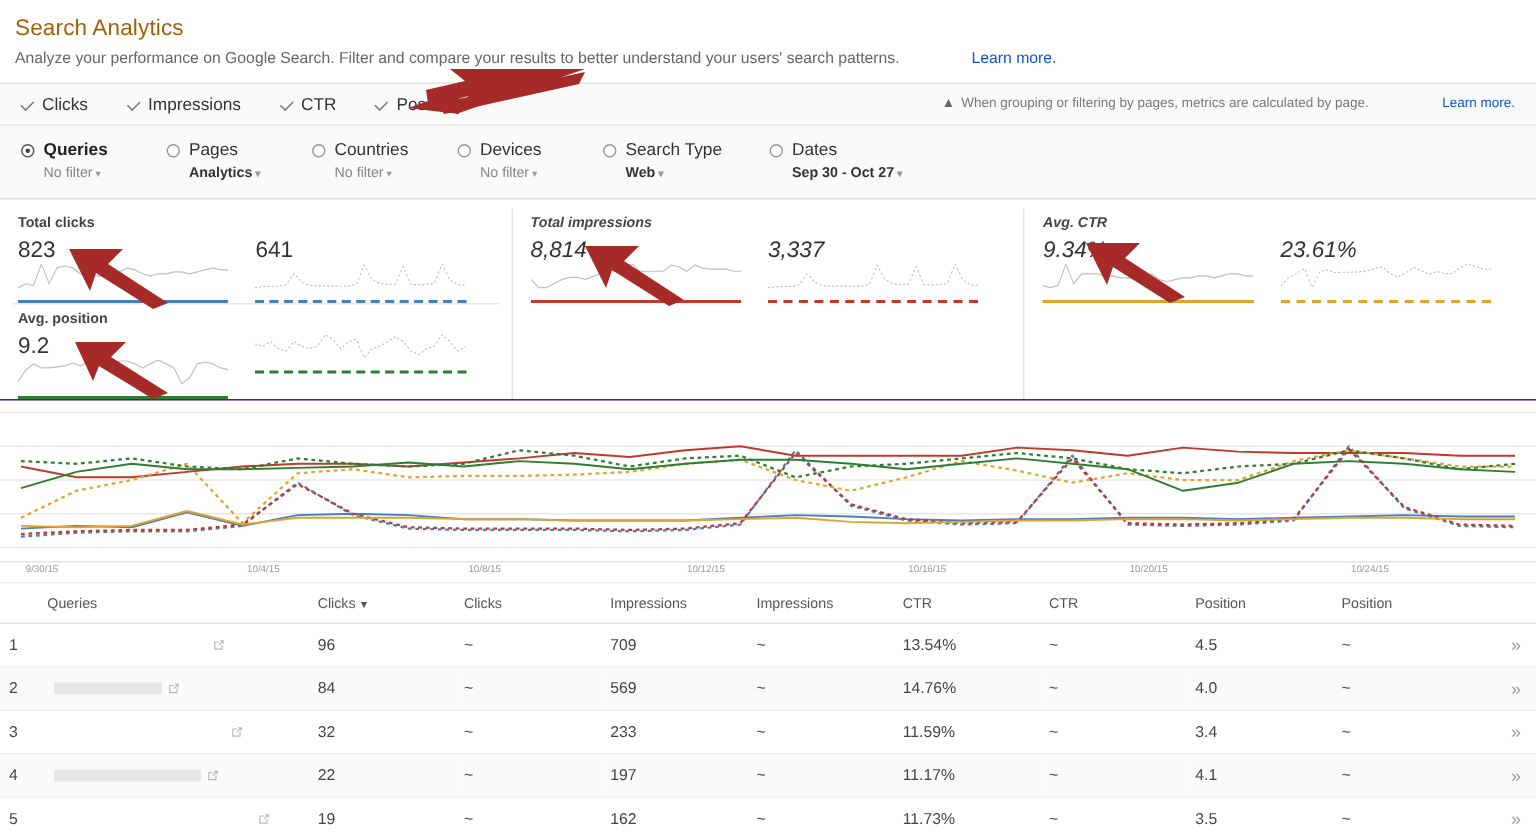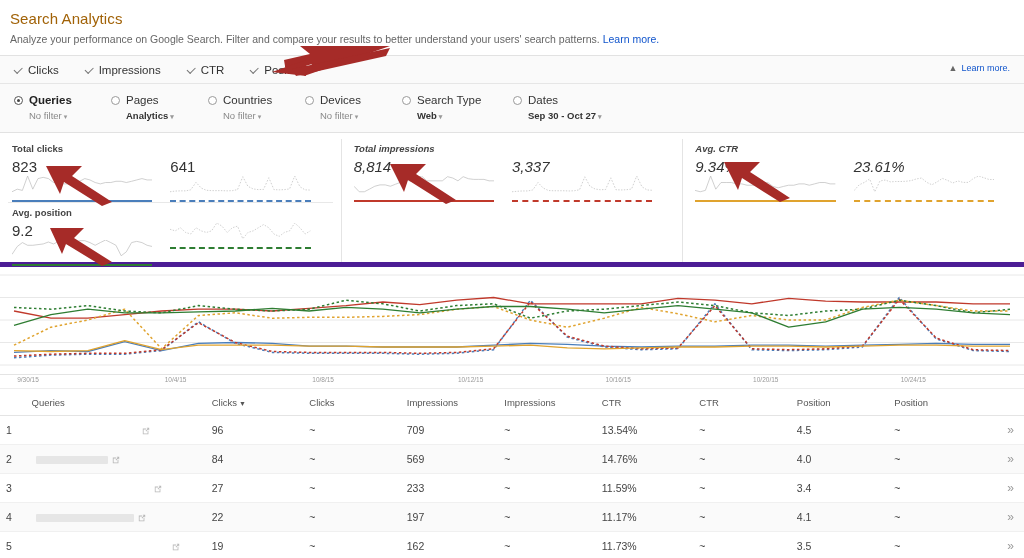--- a/index.html
+++ b/index.html
@@ -17,21 +17,21 @@
 
   
   .page-header { padding:10px 10px 0 10px; }
   .page-title {
     font-size:15px; color:#a16207; font-weight:400;
     letter-spacing:.1px; margin:0 0 6px 0;
   }
   .page-subtitle {
     font-size:10.5px; color:#666; margin:0 0 9px 0; line-height:13px;
   }
-  .link { color:#15c; text-decoration:none; }
+  .link { color:#15c; text-decoration:none;margin-left:45px; }
 
   
   .filter-panel {
     border-top:1px solid #e2e2e2;
     border-bottom:1px solid #e2e2e2;
     background:#fafafa;
   }
   .metric-row {
     display:flex; align-items:center;
     height:28px; padding:0 14px;
@@ -80,21 +80,21 @@
   .dim-text { line-height:1.25; }
   .dim-label { font-size:11.5px; color:#333; display:block; }
   .dim.active .dim-label { font-weight:bold; color:#222; }
   .dim-filter { font-size:9.5px; color:#888; display:block; margin-top:3px; }
   .dim-filter.bold { font-weight:bold; color:#333; }
   .caret { font-size:7px; color:#999; }
 
   
   .cards {
     display:flex; padding:6px 0 0 0;
-    border-bottom:5px solid #4c1d95;
+    border-bottom:1px solid #4c1d95;
     height:134px;
   }
   .card-col { flex:1 1 0; padding:0 8px; position:relative; }
   .card-col + .card-col { border-left:1px solid #e4e4e4;font-style:italic; }
   .card-col.two-stack { display:flex; flex-direction:column; }
   .card {
     padding:4px 4px 0 4px; position:relative; flex:1 1 0;
   }
   .card + .card { border-top:1px solid #e8e8e8; }
   .card-title { font-size:9.5px; font-weight:bold; color:#444; margin-bottom:4px; }
@@ -180,20 +180,21 @@
           <span class="cb-tick"></span>
           <span>CTR</span>
         </div>
         <div class="metric-cb">
           <span class="cb-tick"></span>
           <span>Position</span>
         </div>
       </div>
     <div class="panel-note">
       <span class="warn-icon">▲</span>
+      <span>When grouping or filtering by pages, metrics are calculated by page.</span>
       <a class="link" href="#">Learn more.</a>
     </div>
   </div>
   <div class="dim-row" id="dim-row">
       <div class="dim active">
         <div class="radio checked"></div>
         <div class="dim-text">
           <span class="dim-label">Queries</span>
           <span class="dim-filter"><span>No filter</span><span class="caret"> ▾</span></span>
         </div>
@@ -415,21 +416,21 @@
         <td class="col-num">4.0</td>
         <td class="col-num tilde">~</td>
         <td class="col-more"><span class="chev">»</span></td>
       </tr>
       <tr>
         <td class="col-idx">3</td>
         <td class="col-query"><span style="display:inline-block;width:122px"></span><svg class="ext-icon" width="8" height="8" viewBox="0 0 10 10">
             <path d="M1 2h4v1H2v5h5V5h1v4H1z" fill="#666"></path>
             <path d="M6 1h3v3H8V2.7L5.2 5.5 4.5 4.8 7.3 2H6z" fill="#666"></path>
           </svg></td>
-        <td class="col-num">27</td>
+        <td class="col-num">32</td>
         <td class="col-num tilde">~</td>
         <td class="col-num">233</td>
         <td class="col-num tilde">~</td>
         <td class="col-num">11.59%</td>
         <td class="col-num tilde">~</td>
         <td class="col-num">3.4</td>
         <td class="col-num tilde">~</td>
         <td class="col-more"><span class="chev">»</span></td>
       </tr>
       <tr class="alt">

